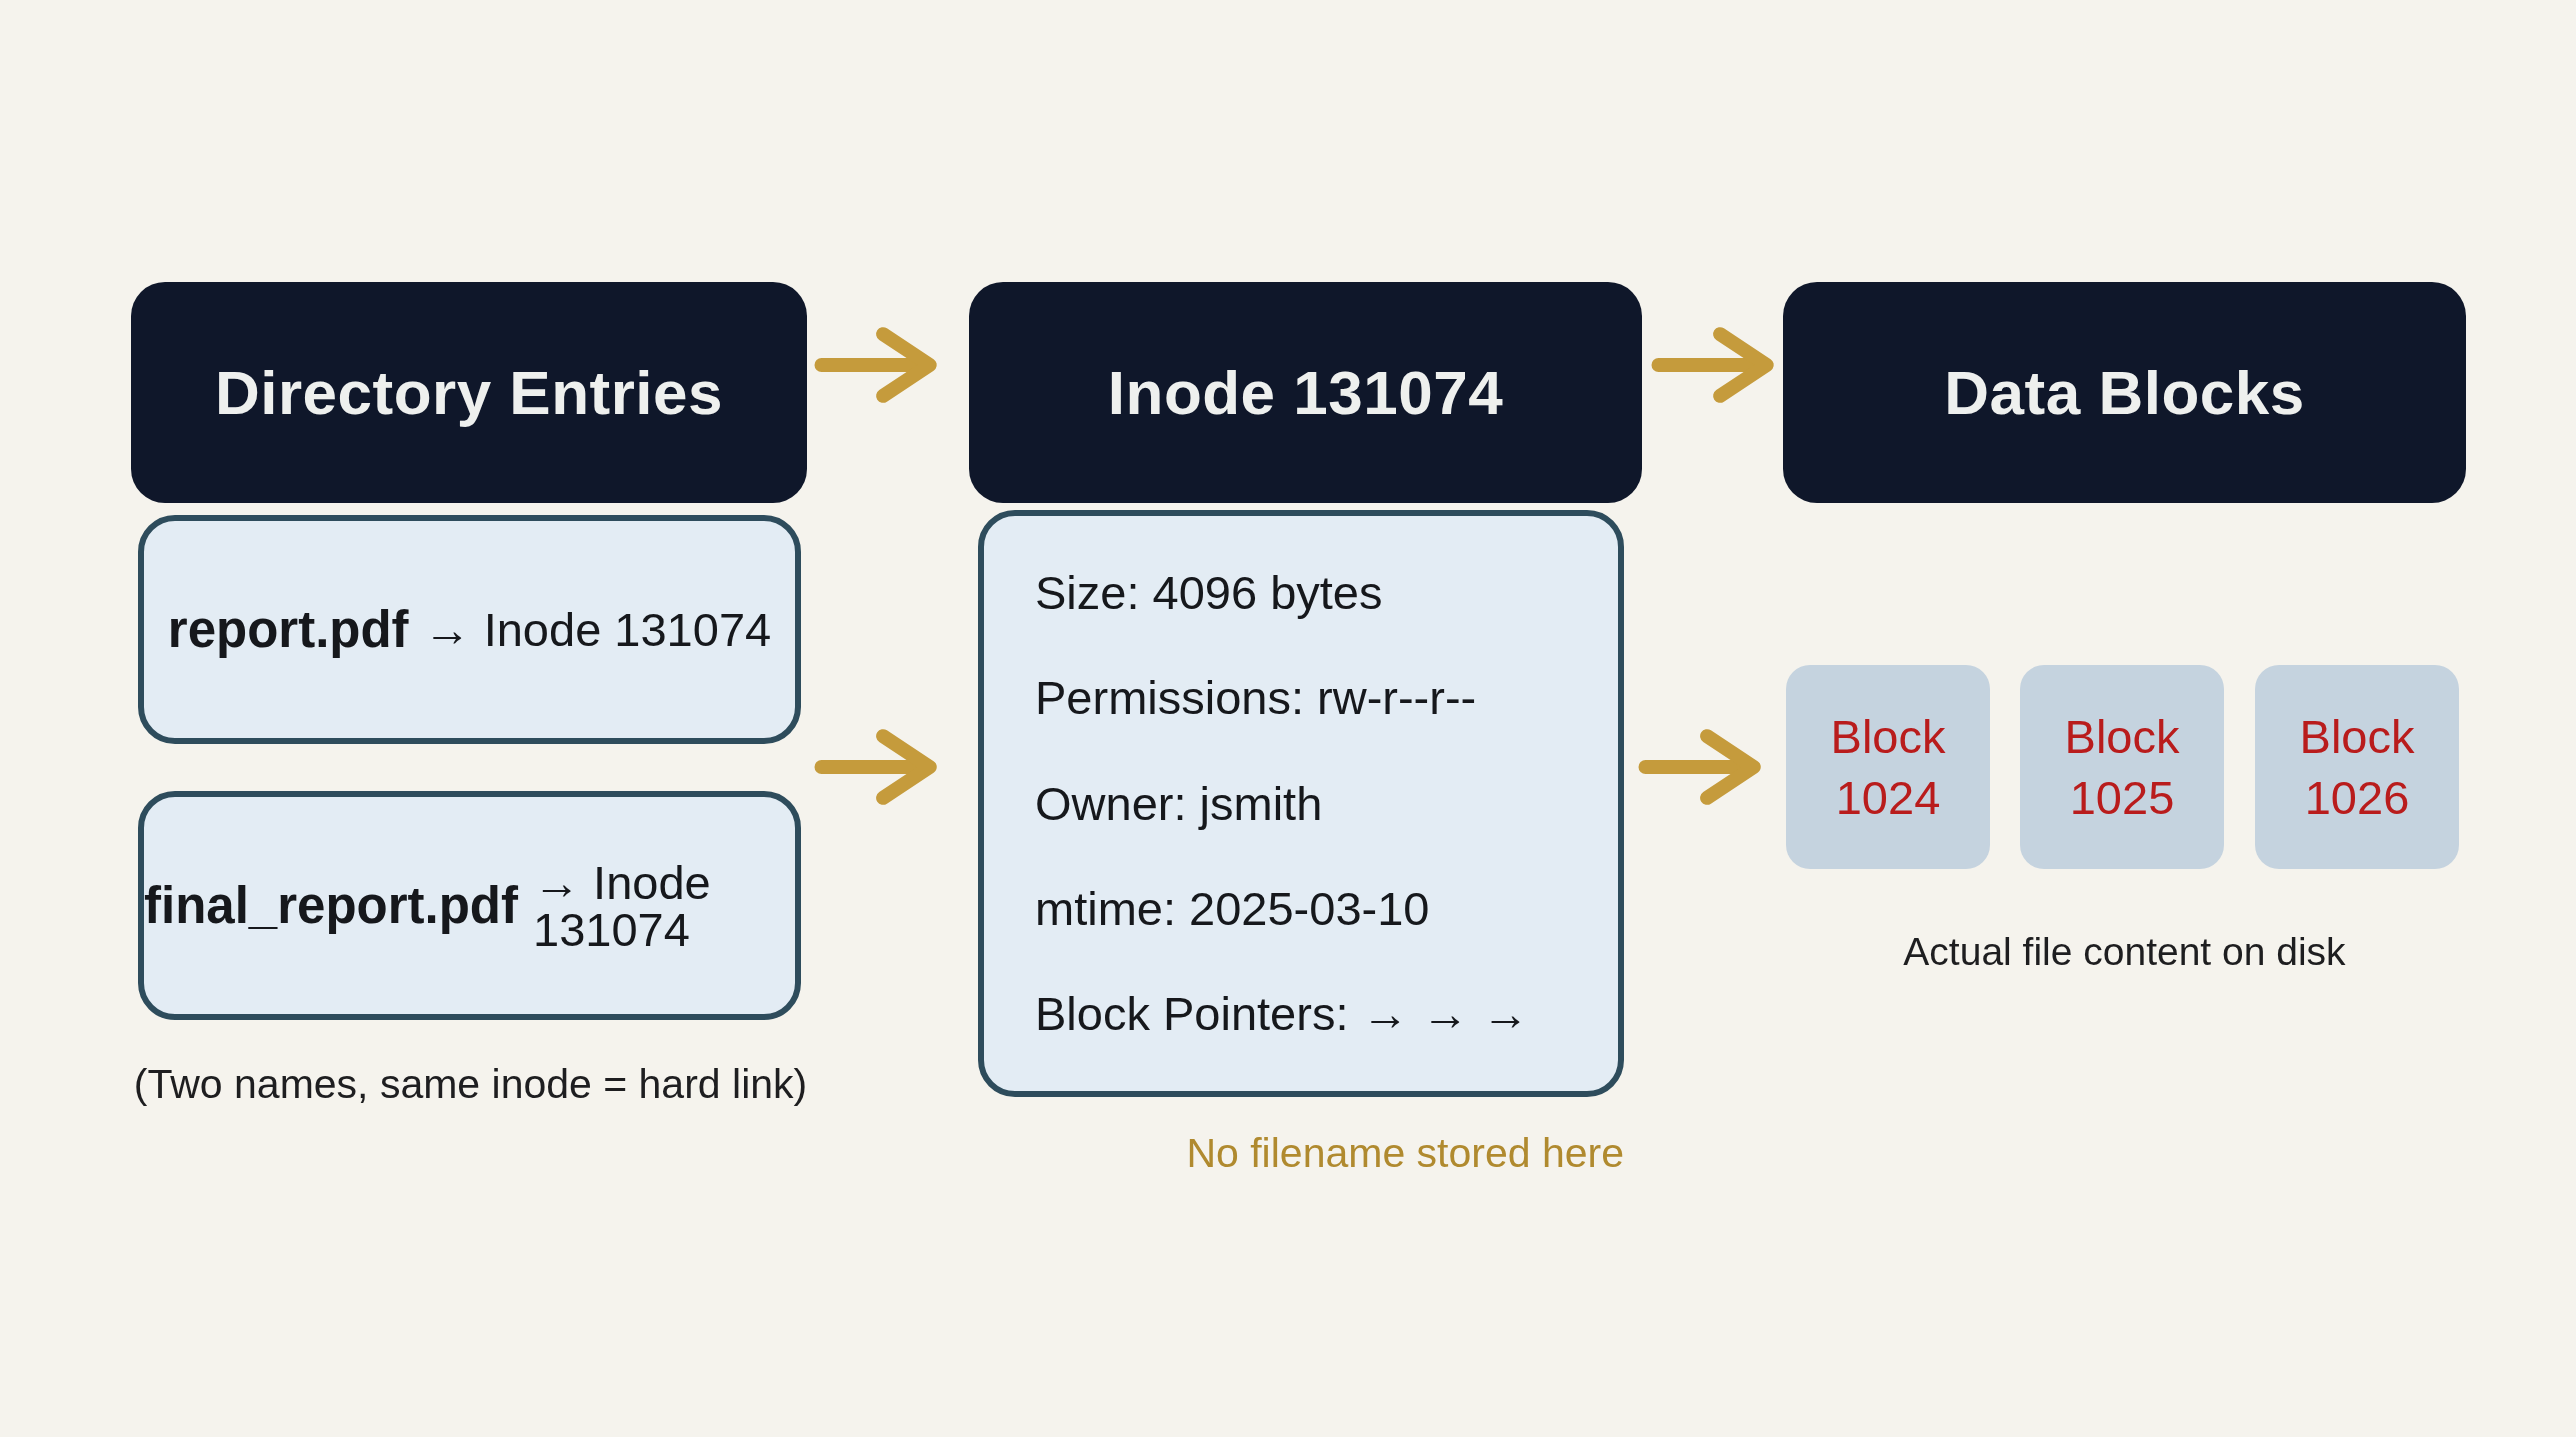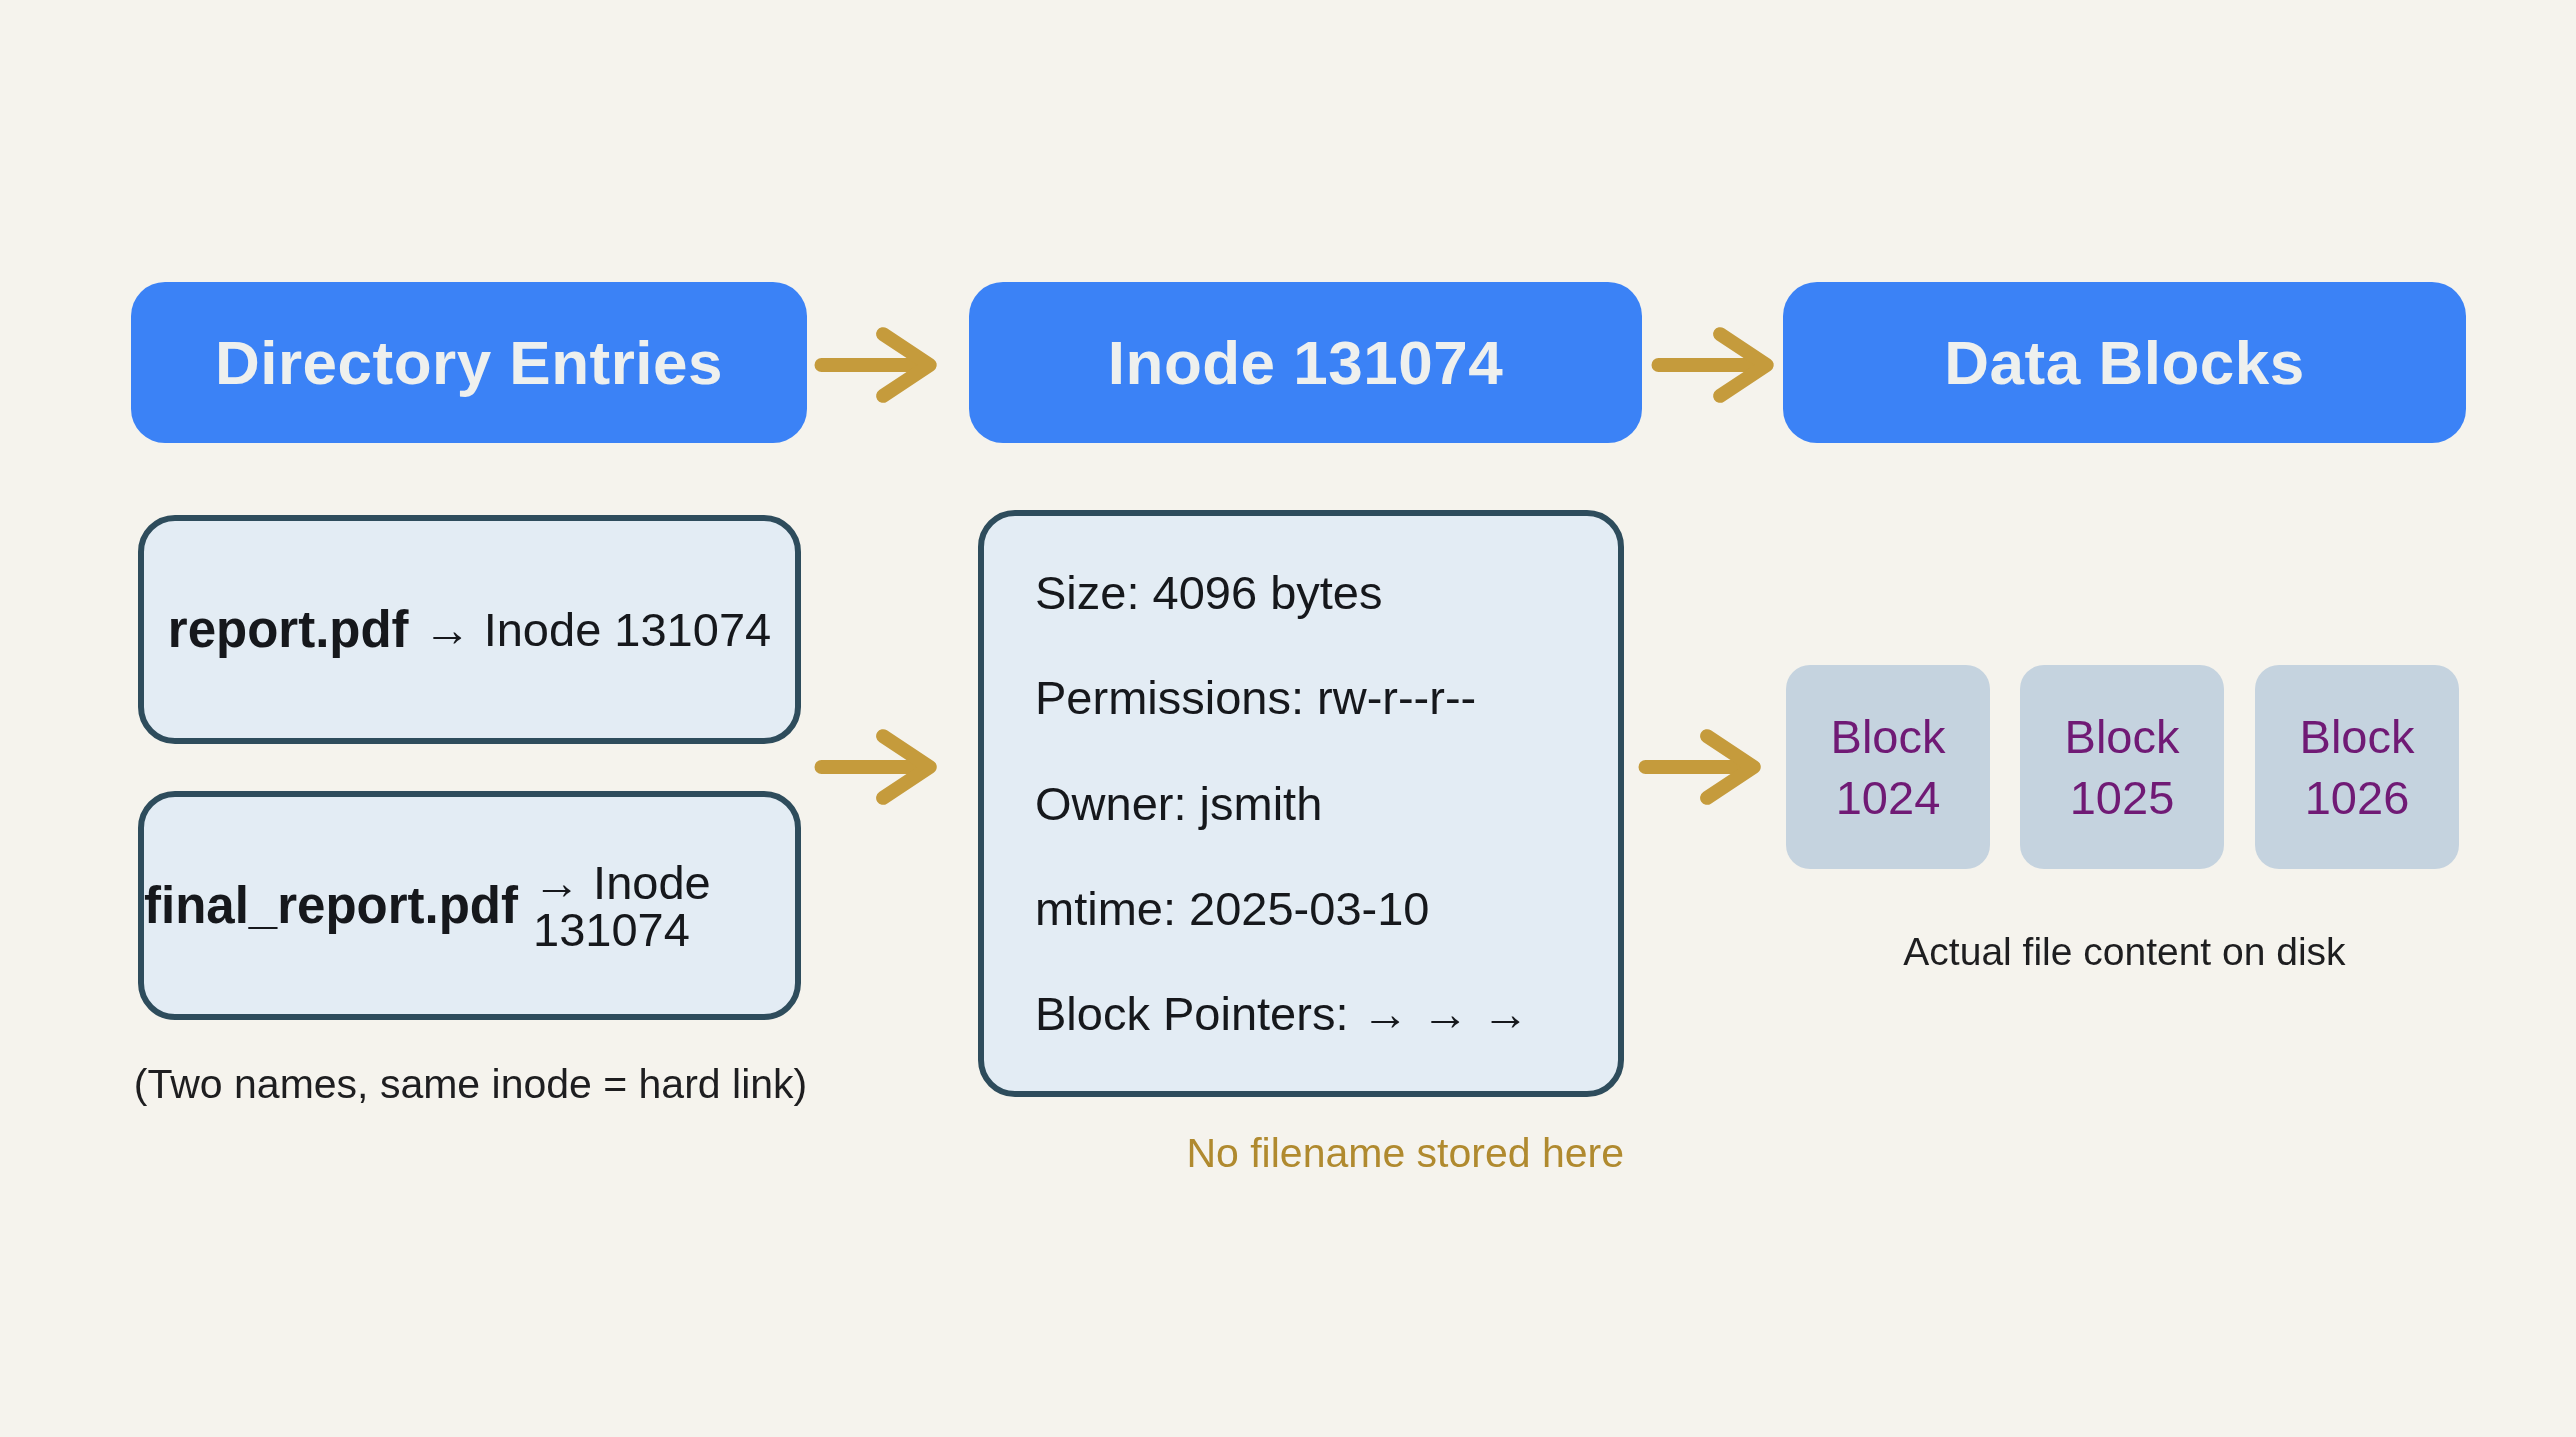--- a/index.html
+++ b/index.html
@@ -10,22 +10,22 @@
     width: 2576px;
     height: 1438px;
     background: #f5f3ed;
     font-family: "Liberation Sans", sans-serif;
     position: relative;
     overflow: hidden;
   }
   .header-box {
     position: absolute;
     top: 282px;
-    height: 161px;
-    background: #3b82f6;
+    height: 221px;
+    background: #0f172a;
     border-radius: 34px;
     color: #eef0ee;
     display: flex;
     align-items: center;
     justify-content: center;
     font-size: 62px;
     font-weight: 600;
     letter-spacing: 0.5px;
   }
   #hdr-dir    { left: 131px;  width: 676px; }
@@ -116,21 +116,21 @@
     width: 204px;
     height: 204px;
     background: #c5d3df;
     border-radius: 24px;
     display: flex;
     flex-direction: column;
     align-items: center;
     justify-content: center;
     font-size: 47px;
     line-height: 1.3;
-    color: #701a75;
+    color: #b91c1c;
     text-align: center;
   }
   #block-1 { left: 1786px; }
   #block-2 { left: 2020px; }
   #block-3 { left: 2255px; }
 </style>
 </head>
 <body>
 
 <div class="header-box" id="hdr-dir">

